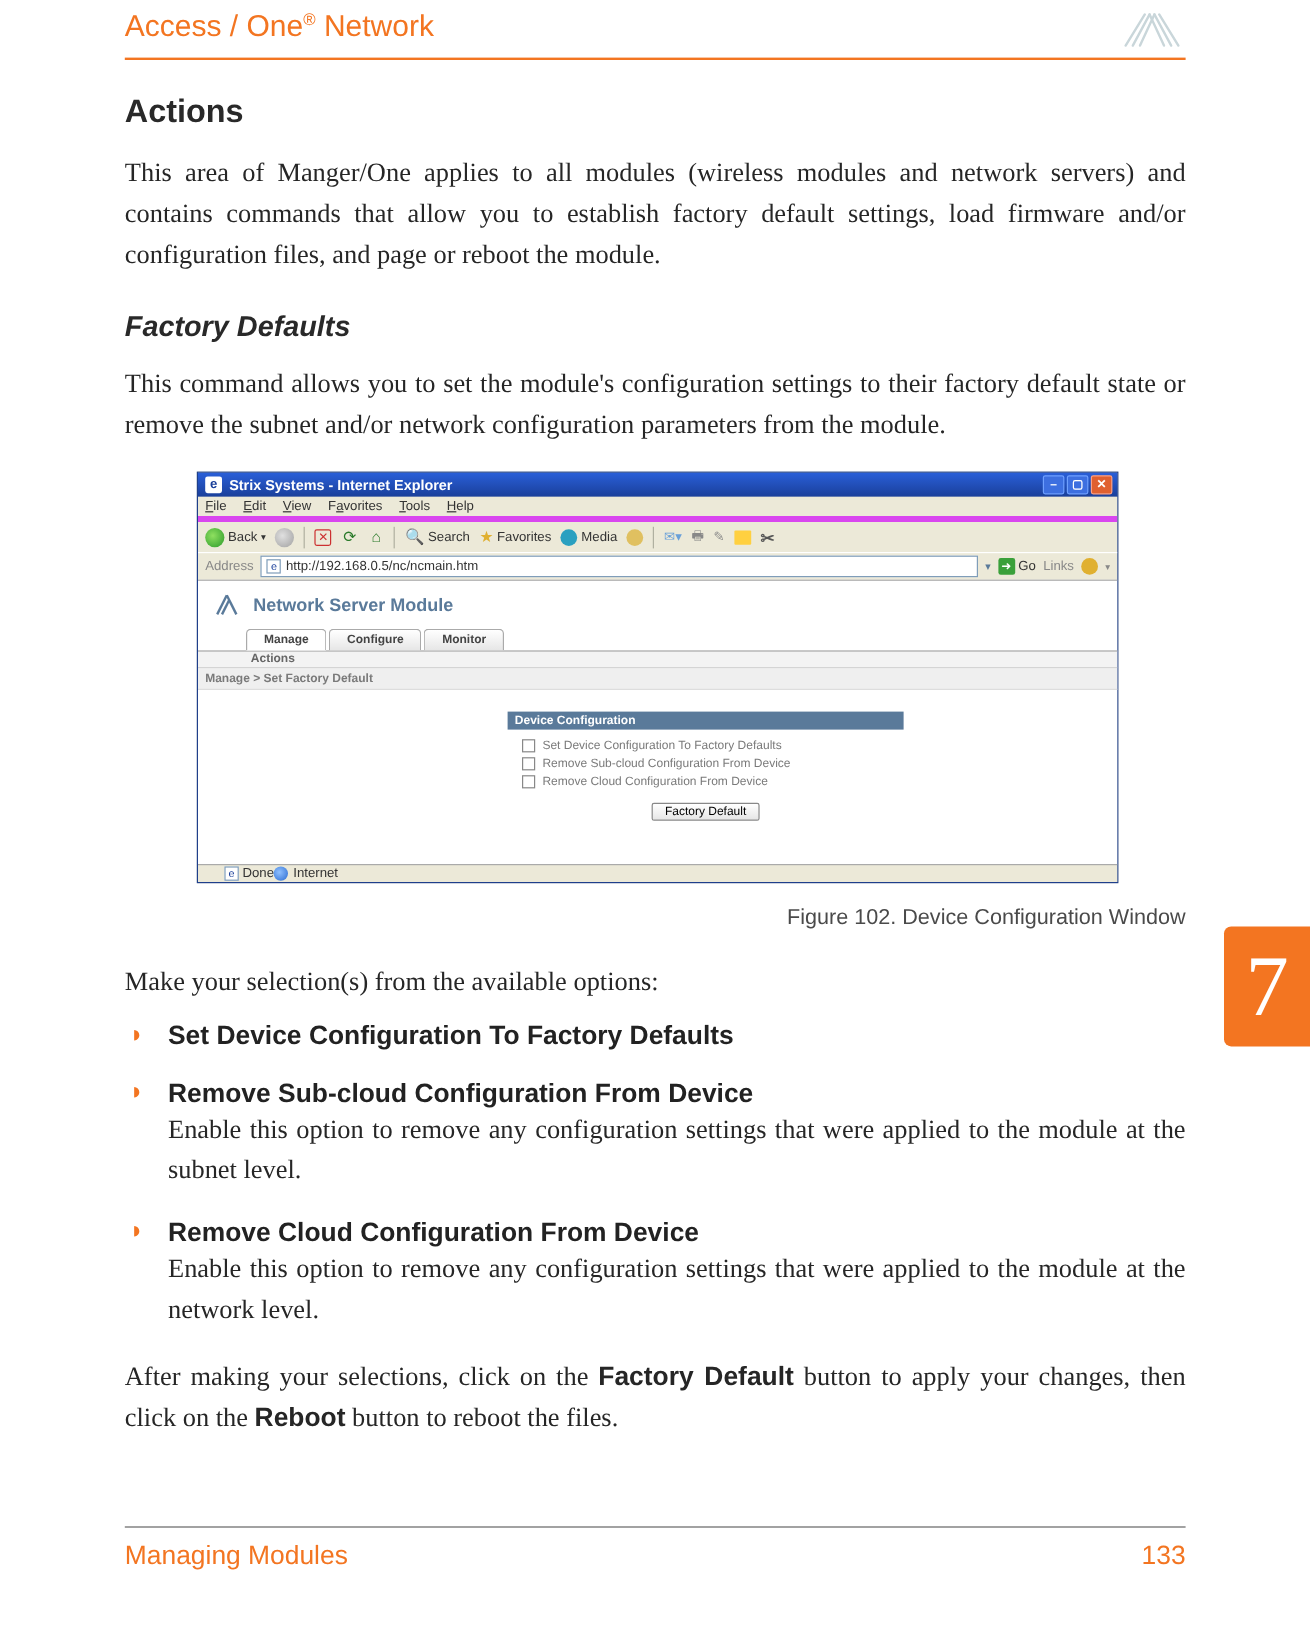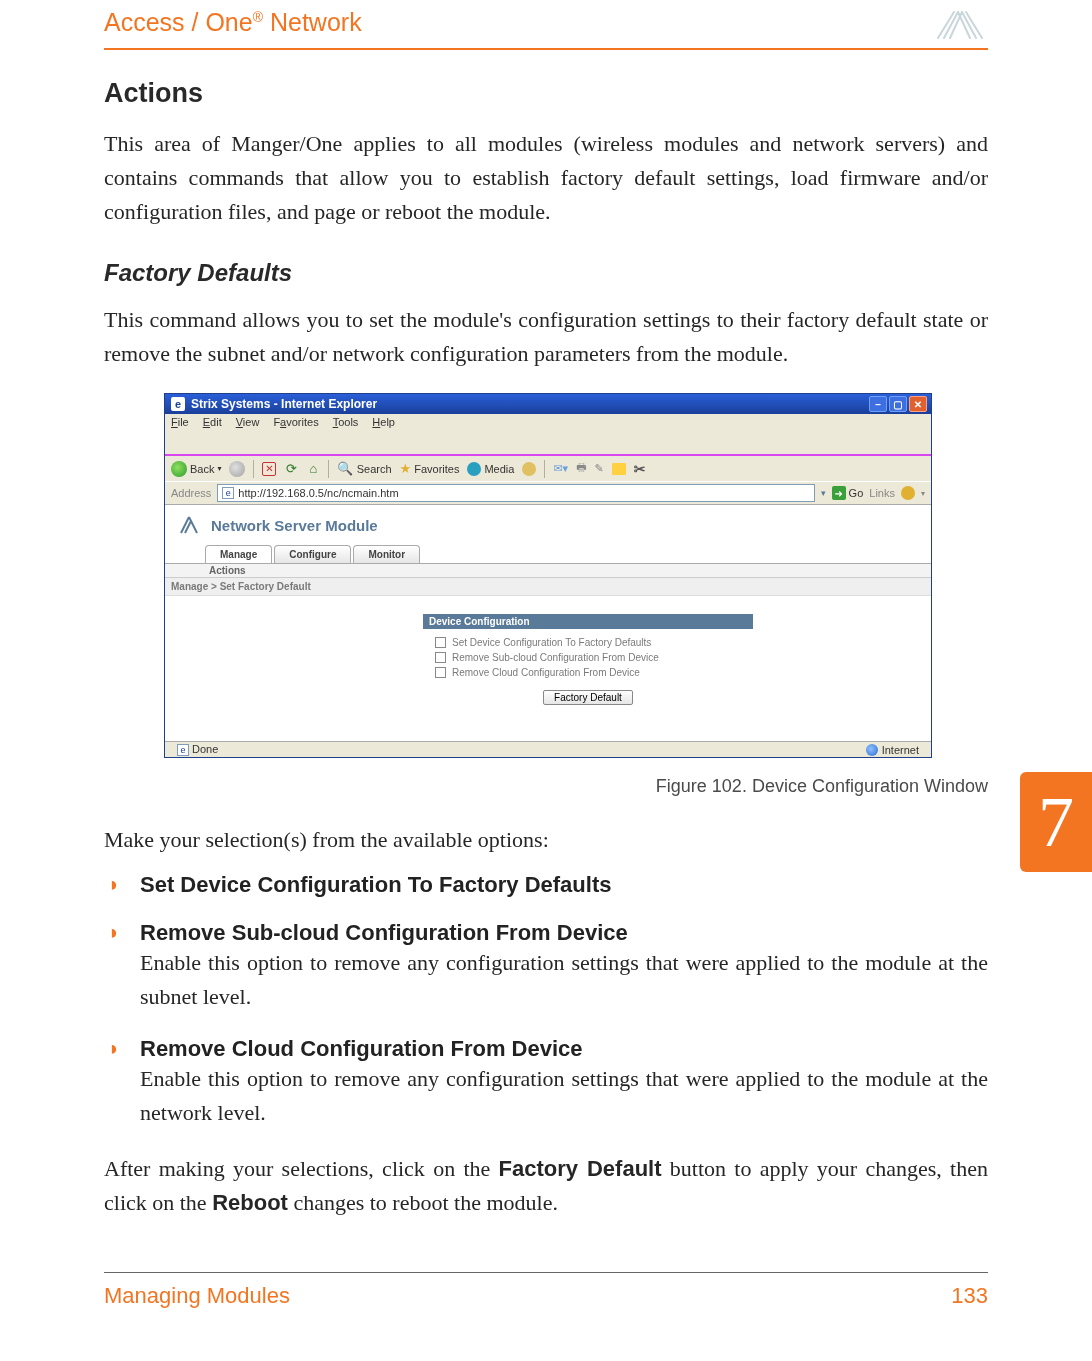--- a/index.html
+++ b/index.html
@@ -82,21 +82,21 @@
     font-weight: 700;
     font-size: 12px;
   }
   .ie-title-left { display:flex; align-items:center; gap:6px;}
   .ie-e { width:14px;height:14px;background:#fff;border-radius:2px;display:inline-flex;align-items:center;justify-content:center;color:#1a3f9a;font-weight:700;font-size:11px;}
   .win-btns { display:flex; gap:2px;}
   .win-btn { width:18px;height:16px;background:#3d6fe0;border:1px solid #6fa0ff;border-radius:2px;display:flex;align-items:center;justify-content:center;color:#fff;font-size:10px;}
   .win-btn.close{ background:#e06030;border-color:#ffa080;}
   .ie-menu { background:#ece9d8; padding:2px 6px; font-size:11px; display:flex; gap:14px; color:#333;}
   .ie-menu span u{text-decoration:underline;}
-  .ie-tool { background:#ece9d8; padding:3px 6px; display:flex; align-items:center; gap:8px; border-top:2px solid #d946ef;margin-top:24px;}
+  .ie-tool { background:#ece9d8; padding:3px 6px; display:flex; align-items:center; gap:8px; border-top:5px solid #d946ef;}
   .tb-btn { display:inline-flex;align-items:center;gap:3px;font-size:11px;color:#333;}
   .tb-ic { width:16px;height:16px;border-radius:50%;display:inline-block;}
   .ic-back{background:radial-gradient(circle at 40% 40%, #8fe060, #2a9a2a);}
   .ic-fwd{background:radial-gradient(circle at 40% 40%, #e0e0e0, #a0a0a0);}
   .ic-stop{width:14px;height:14px;border:1px solid #cc3030;color:#cc3030;display:inline-flex;align-items:center;justify-content:center;font-size:10px;border-radius:2px;}
   .ic-ref{width:14px;height:14px;color:#2a7a2a;display:inline-flex;align-items:center;justify-content:center;font-size:13px;}
   .ic-home{width:14px;height:14px;color:#2a7a2a;font-size:13px;display:inline-flex;align-items:center;justify-content:center;}
   .ic-search{color:#3a7ad8;font-size:13px;}
   .ic-fav{color:#e0b030;font-size:13px;}
   .ic-media{width:14px;height:14px;background:#2aa0c0;border-radius:50%;display:inline-block;}
@@ -119,21 +119,21 @@
   .subtabrow{border-top:1px solid #aaa;border-bottom:1px solid #ccc;background:#f3f3f3;padding:1px 44px;font-size:10px;font-family:Verdana,sans-serif;font-weight:700;color:#666;}
   .breadcrumb{padding:3px 6px;font-size:10px;font-family:Verdana,sans-serif;color:#7a7a7a;background:#efefef;font-weight:700;border-bottom:1px solid #ddd;}
   .panel-outer{padding:18px 100px 26px 180px;display:flex;justify-content:center;}
   .panel{width:330px;}
   .panel-title{background:#5a7a9a;color:#fff;font-size:10px;font-family:Verdana,sans-serif;font-weight:700;padding:2px 6px;}
   .panel-body{border:0; padding:6px 4px 10px 4px;}
   .chk-row{display:flex;align-items:center;gap:6px;font-size:10px;font-family:Verdana,sans-serif;color:#7a7a7a;padding:2px 8px;}
   .chk{width:11px;height:11px;border:1px solid #888;background:#fff;}
   .panel-btn-row{text-align:center;margin-top:10px;}
   .panel-btn{font-size:10px;font-family:Tahoma,sans-serif;padding:1px 10px;border:1px solid #888;background:linear-gradient(#fff,#e6e6e6);border-radius:2px;}
-  .ie-status{border-top:1px solid #aaa;background:#ece9d8;display:flex;justify-content:space-between;align-items:center;padding:1px 12px;font-size:11px;}
+  .ie-status{border-top:1px solid #aaa;background:#ece9d8;display:flex;justify-content:flex-start;align-items:center;padding:1px 22px;font-size:11px;}
   .status-right{display:flex;align-items:center;gap:4px;}
   .globe{width:12px;height:12px;background:radial-gradient(circle at 40% 40%, #8fc0ff, #2a6ad0);border-radius:50%;display:inline-block;}
 
   .fig-caption{
     text-align:right;
     font-family: Arial, Helvetica, sans-serif;
     font-size: 18px;
     color:#4a4a4a;
     margin: 16px 0 26px 0;
   }
@@ -340,21 +340,21 @@
       <div class="opt-title">Remove Sub-cloud Configuration From Device</div>
       <div class="opt-desc">Enable this option to remove any configuration settings that were applied to the module at the subnet level.</div>
     </li>
     <li>
       <div class="opt-title">Remove Cloud Configuration From Device</div>
       <div class="opt-desc">Enable this option to remove any configuration settings that were applied to the module at the network level.</div>
     </li>
   </ul>
 
   <p class="body">
-    <span>After making your selections, click on the </span><strong>Factory Default</strong><span> button to apply your changes, then click on the </span><strong>Reboot</strong><span> changes to reboot the module.</span>
+    <span>After making your selections, click on the </span><strong>Factory Default</strong><span> button to apply your changes, then click on the </span><strong>Reboot</strong><span> button to reboot the files.</span>
   </p>
 </div>
 
 <div class="chapter-tab">7</div>
 
 <div class="footer">
   <div class="footer-rule"></div>
   <div class="footer-row">
     <span class="footer-left">Managing Modules</span>
     <span class="footer-right">133</span>

